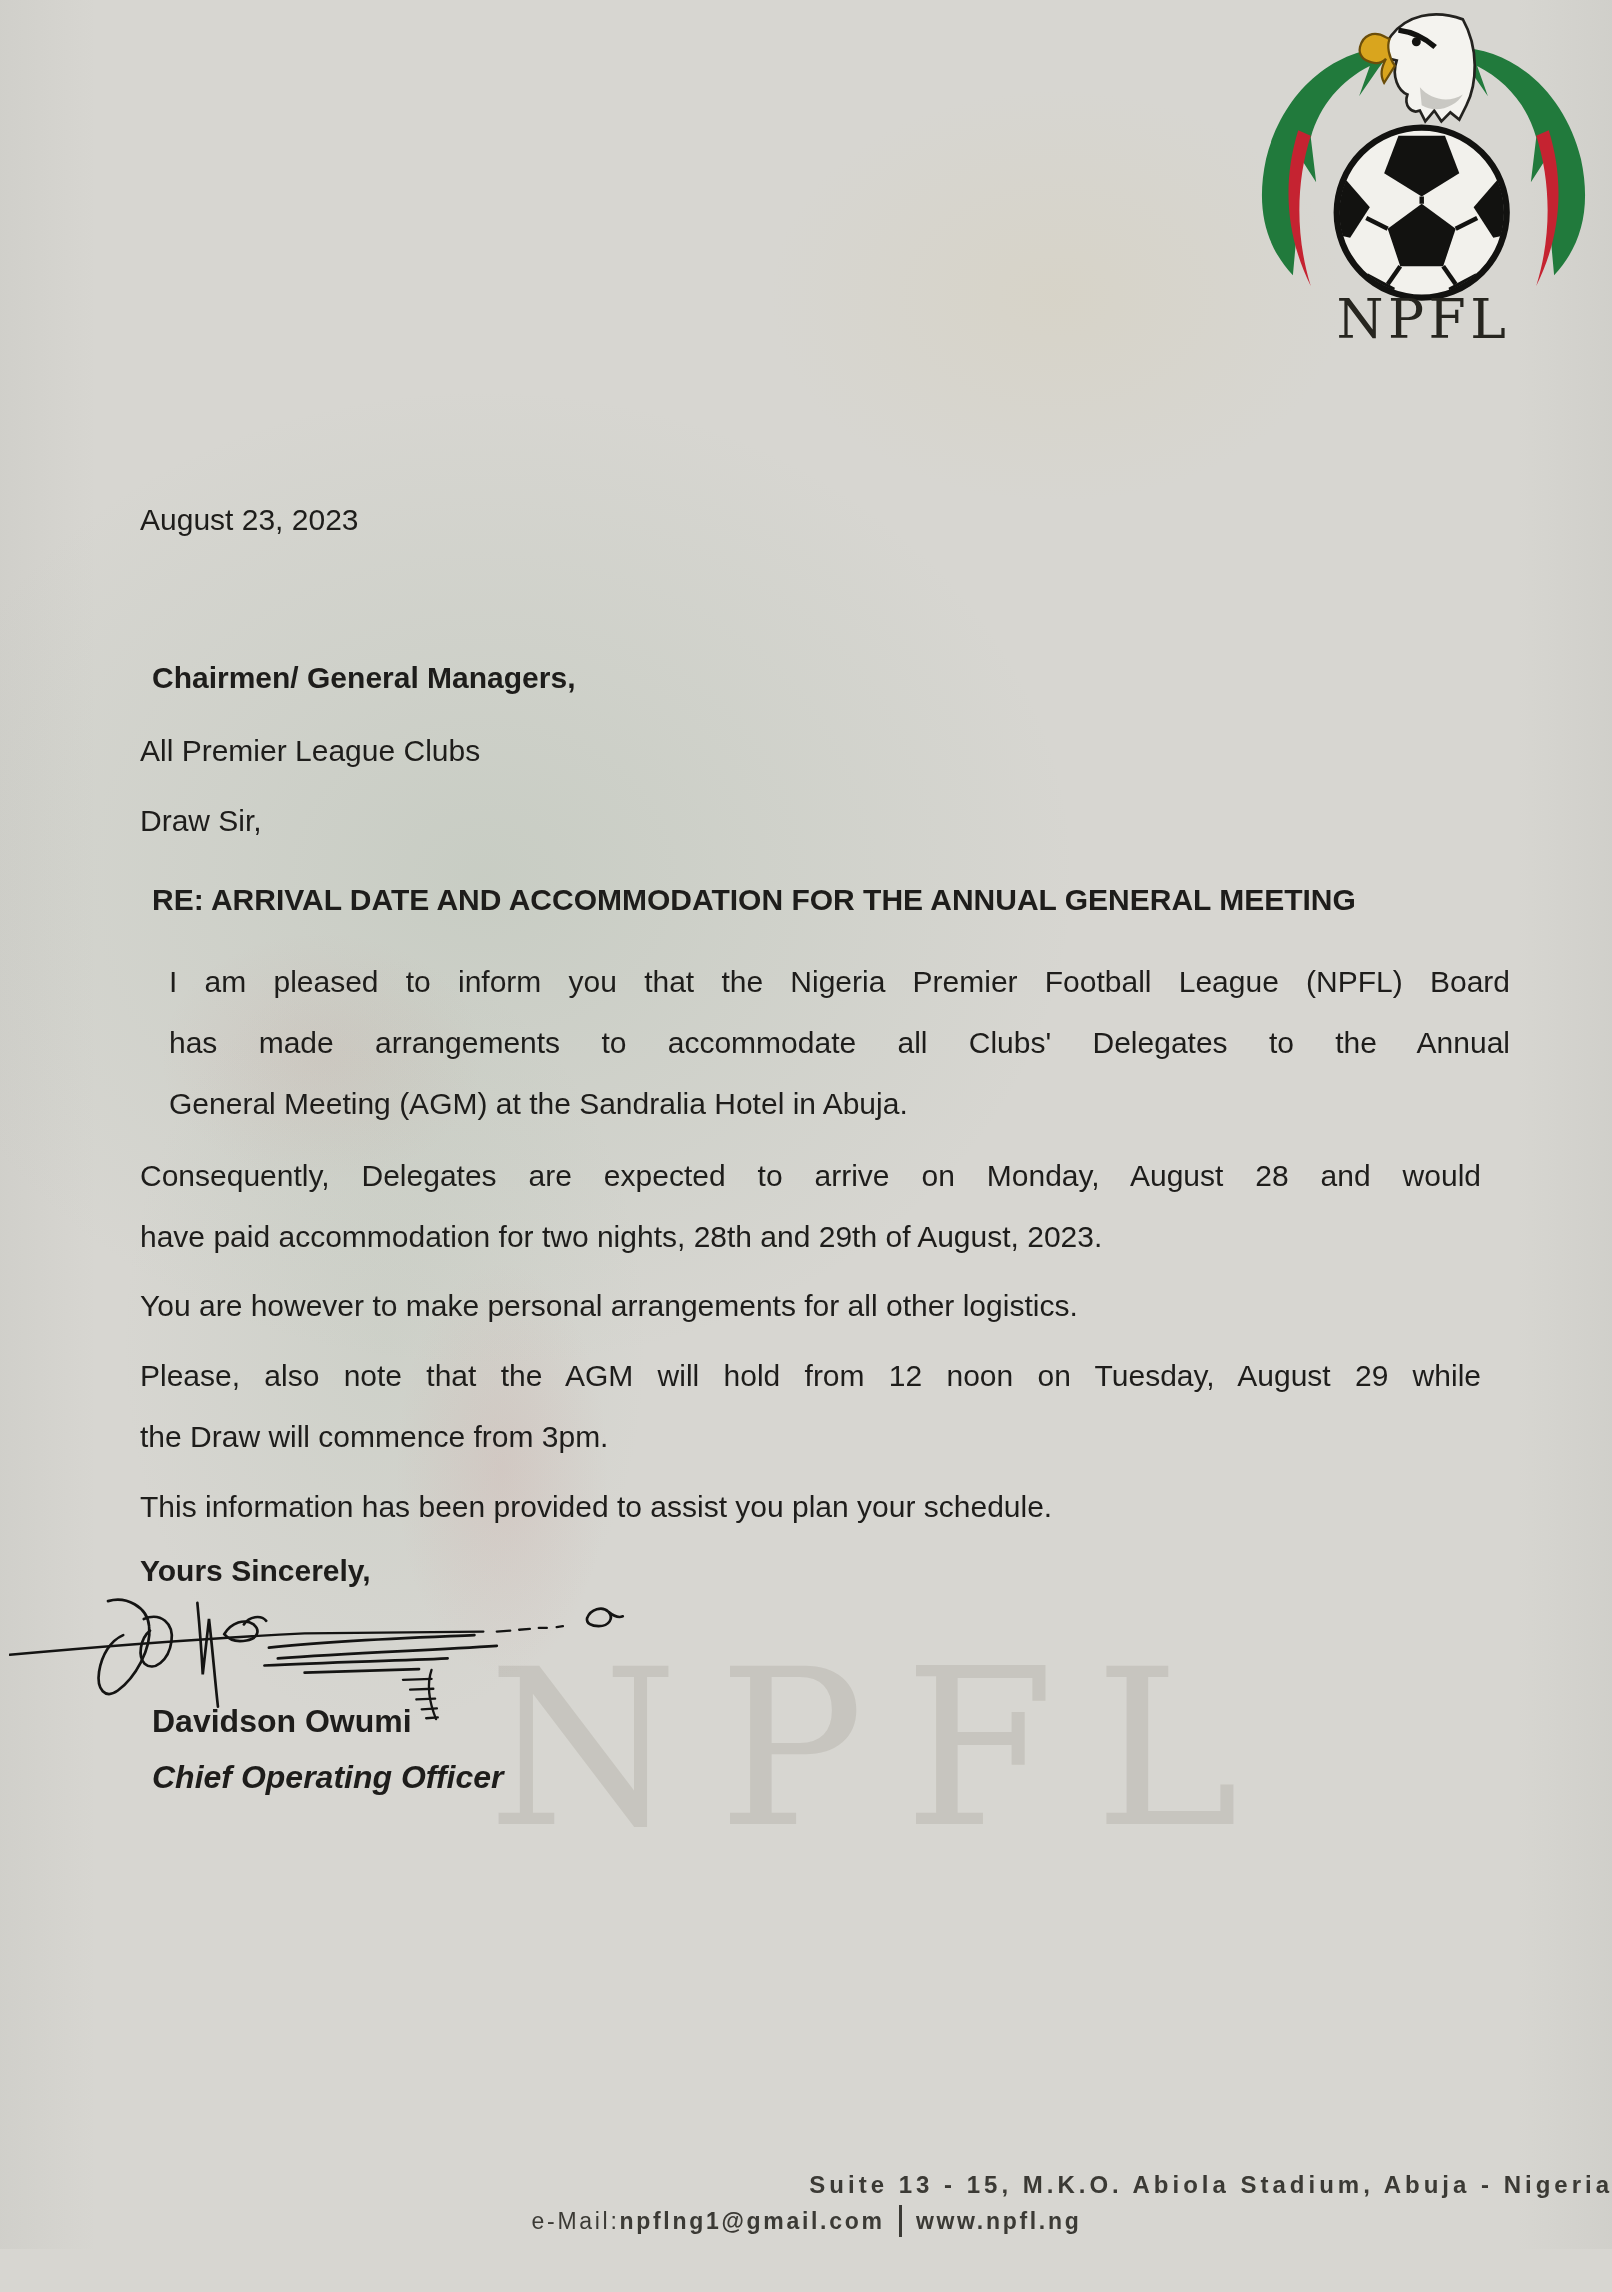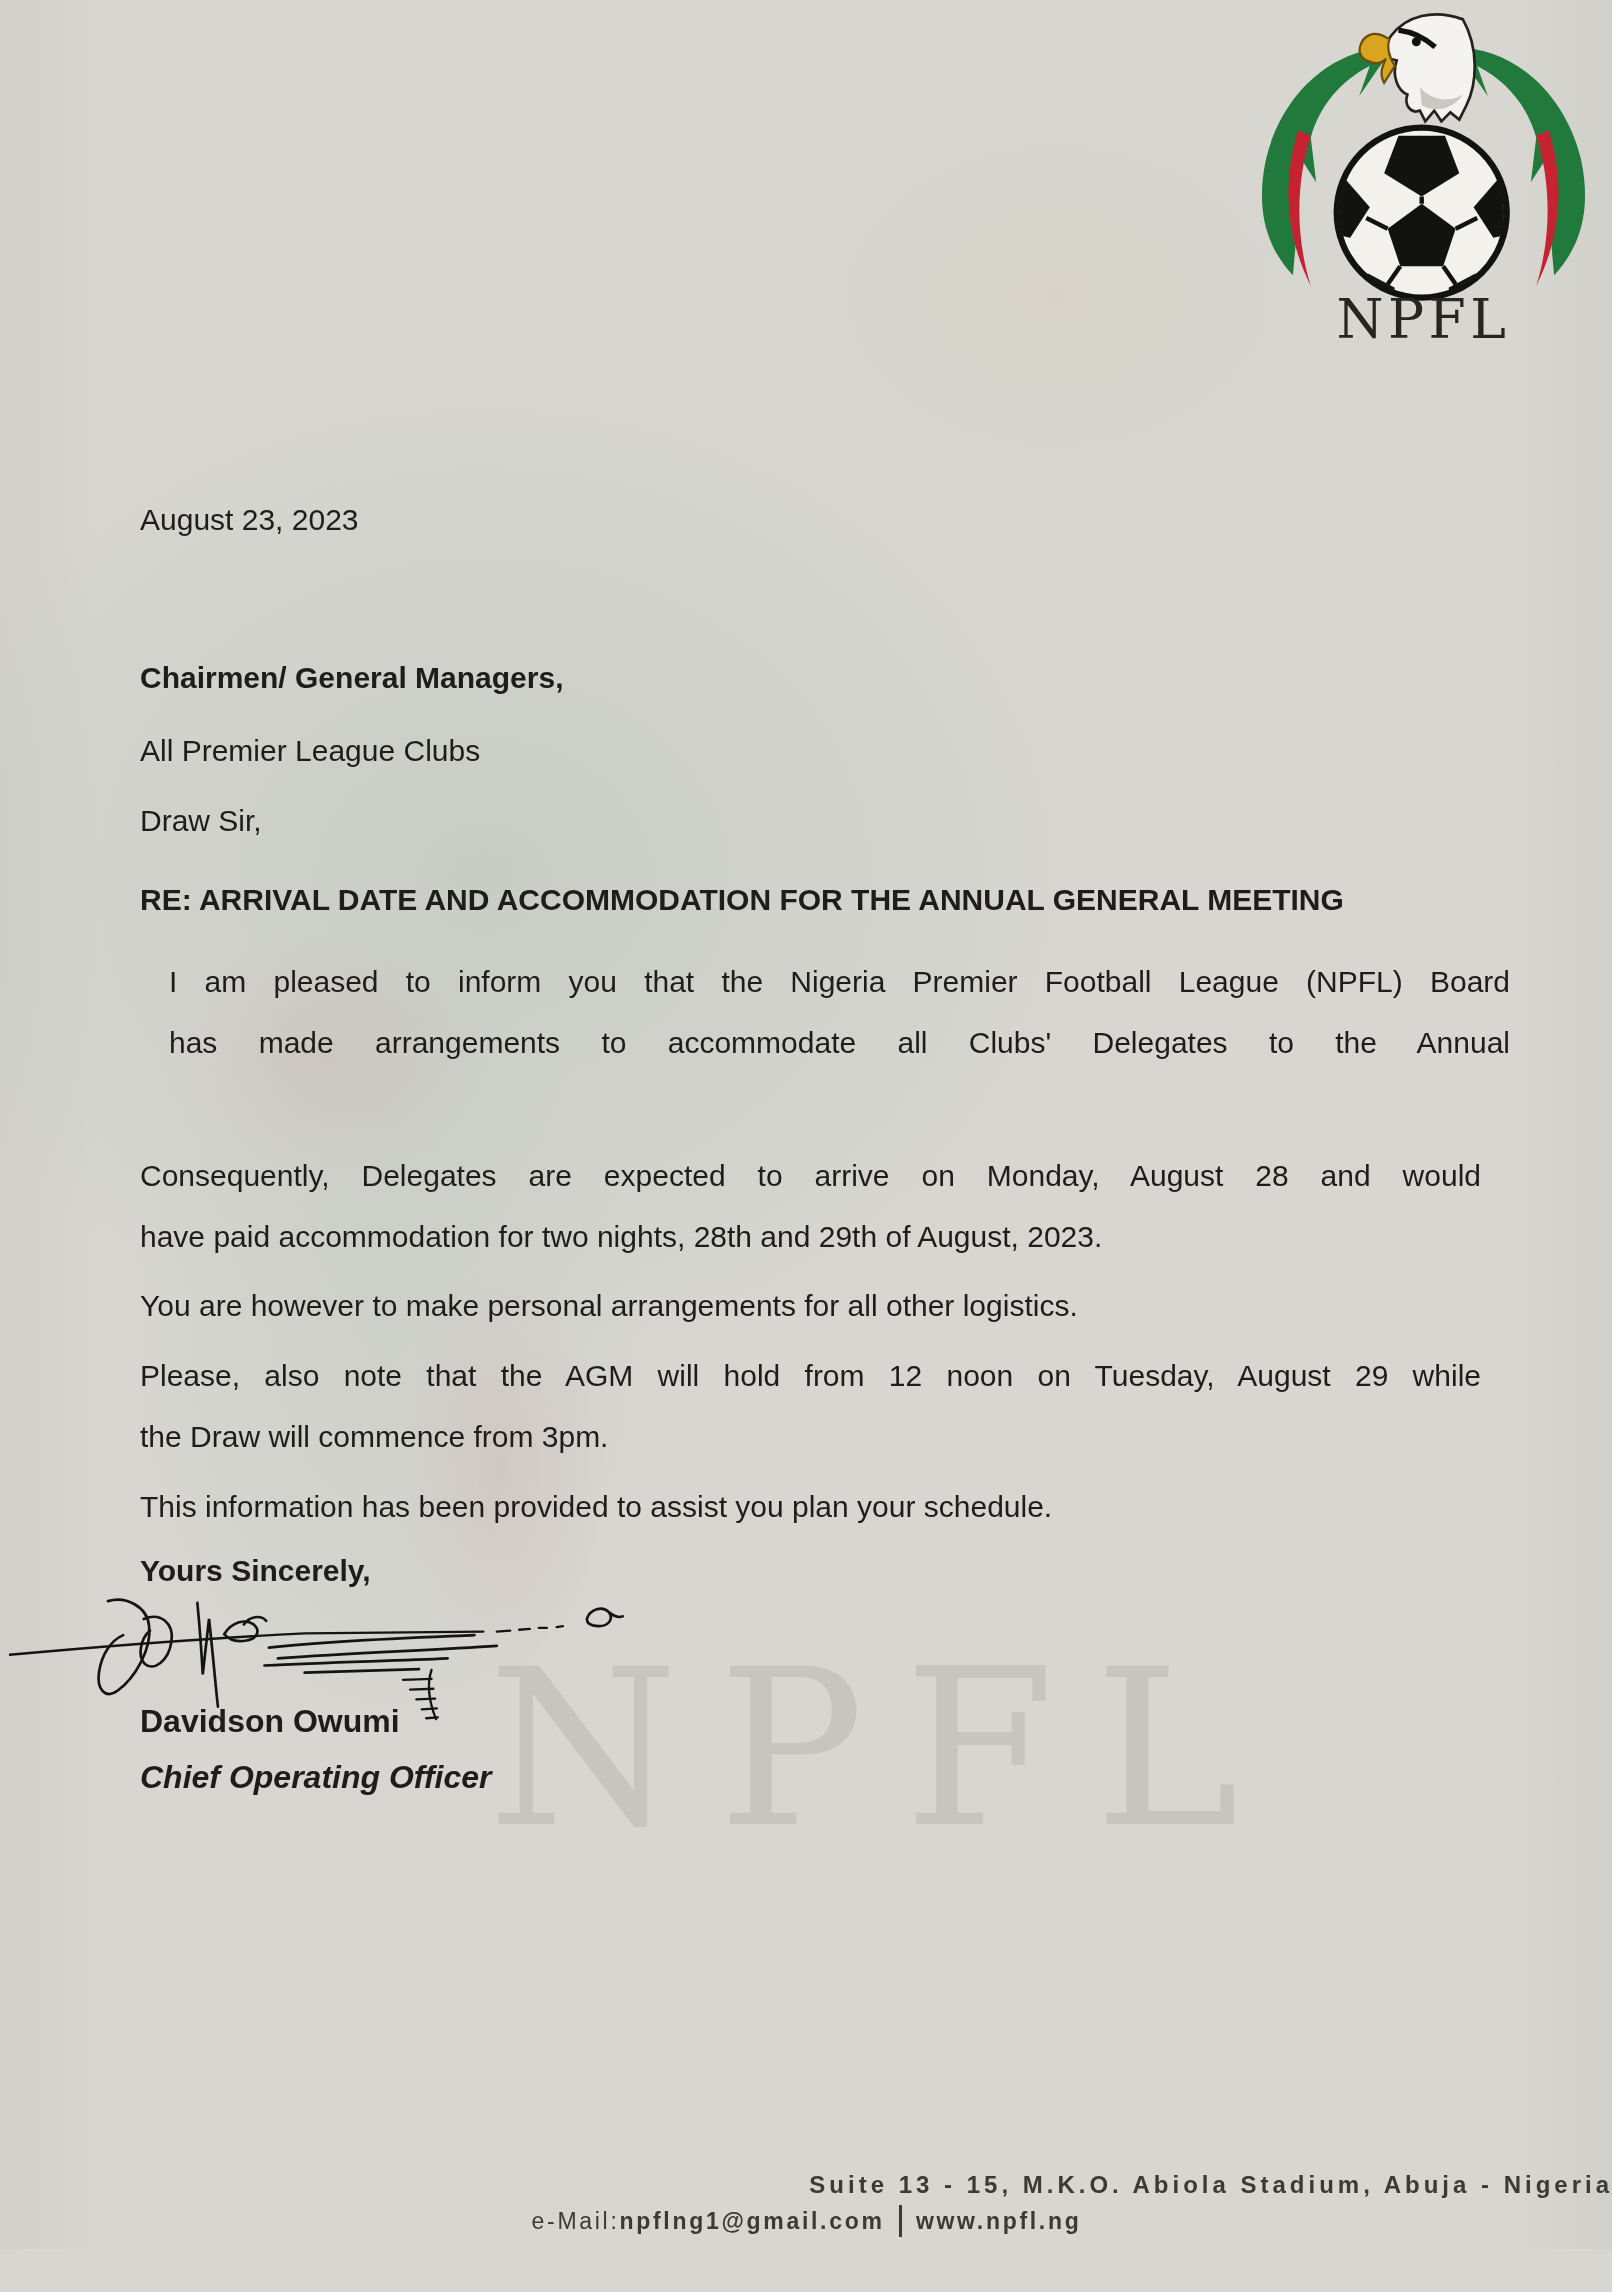--- a/index.html
+++ b/index.html
@@ -8,21 +8,21 @@
         background:
           radial-gradient(ellipse 412px 296px at 1057px 296px, rgba(215,200,160,0.18), transparent 70%),
           radial-gradient(ellipse 824px 681px at 484px 878px, rgba(140,168,142,0.20), transparent 72%),
           radial-gradient(ellipse 376px 555px at 385px 1343px, rgba(150,175,150,0.14), transparent 70%),
           radial-gradient(ellipse 152px 296px at 502px 1469px, rgba(205,128,128,0.14), transparent 70%),
           radial-gradient(ellipse 233px 179px at 322px 1057px, rgba(200,120,120,0.10), transparent 70%),
           linear-gradient(90deg, rgba(120,120,114,0.07), rgba(120,120,114,0) 6%, rgba(120,120,114,0) 94%, rgba(120,120,114,0.07)),
           #d7d6d1;}
   .abs{position:absolute;}
   .body-text{font-size:30px;line-height:43px;}
-  .bold{font-weight:bold;}
+  .bold{font-weight:bold;margin-left:12px;}
   .para{width:1341px;font-size:30px;line-height:61px;}
   .jline{text-align:justify;text-align-last:justify;height:61px;overflow:hidden;}
   .lline{text-align:left;height:61px;}
   .watermark{font-family:"DejaVu Serif",serif;font-size:217px;letter-spacing:40px;
              color:rgba(70,65,48,0.11);white-space:nowrap;}
   .footer-line1{width:1613px;text-align:right;font-size:24px;font-weight:bold;
                 letter-spacing:4px;color:#3b3a35;}
   .footer-line2{width:1613px;text-align:center;font-size:23px;letter-spacing:2.7px;color:#3b3a35;}
   .footer-line2 .b{font-weight:bold;}
   .vbar{display:inline-block;width:2.7px;height:32px;background:#3b3a35;
@@ -90,20 +90,21 @@
 
   <div class="abs body-text bold" style="left:140px;top:656px;">Chairmen/ General Managers,</div>
   <div class="abs body-text" style="left:140px;top:729px;">All Premier League Clubs</div>
   <div class="abs body-text" style="left:140px;top:799px;">Draw Sir,</div>
 
   <div class="abs body-text bold" style="left:140px;top:878px;width:1361px;">RE: ARRIVAL DATE AND ACCOMMODATION FOR THE ANNUAL GENERAL MEETING</div>
 
   <div class="abs para" style="left:140px;top:951px;margin-left:29px;">
     <div class="jline">I am pleased to inform you that the Nigeria Premier Football League (NPFL) Board</div>
     <div class="jline">has made arrangements to accommodate all Clubs' Delegates to the Annual</div>
+    <div class="lline">General Meeting (AGM) at the Sandralia Hotel in Abuja.</div>
   </div>
 
   <div class="abs para" style="left:140px;top:1145px;">
     <div class="jline">Consequently, Delegates are expected to arrive on Monday, August 28 and would</div>
     <div class="lline">have paid accommodation for two nights, 28th and 29th of August, 2023.</div>
   </div>
 
   <div class="abs para" style="left:140px;top:1275px;">
     <div class="lline">You are however to make personal arrangements for all other logistics.</div>
   </div>

